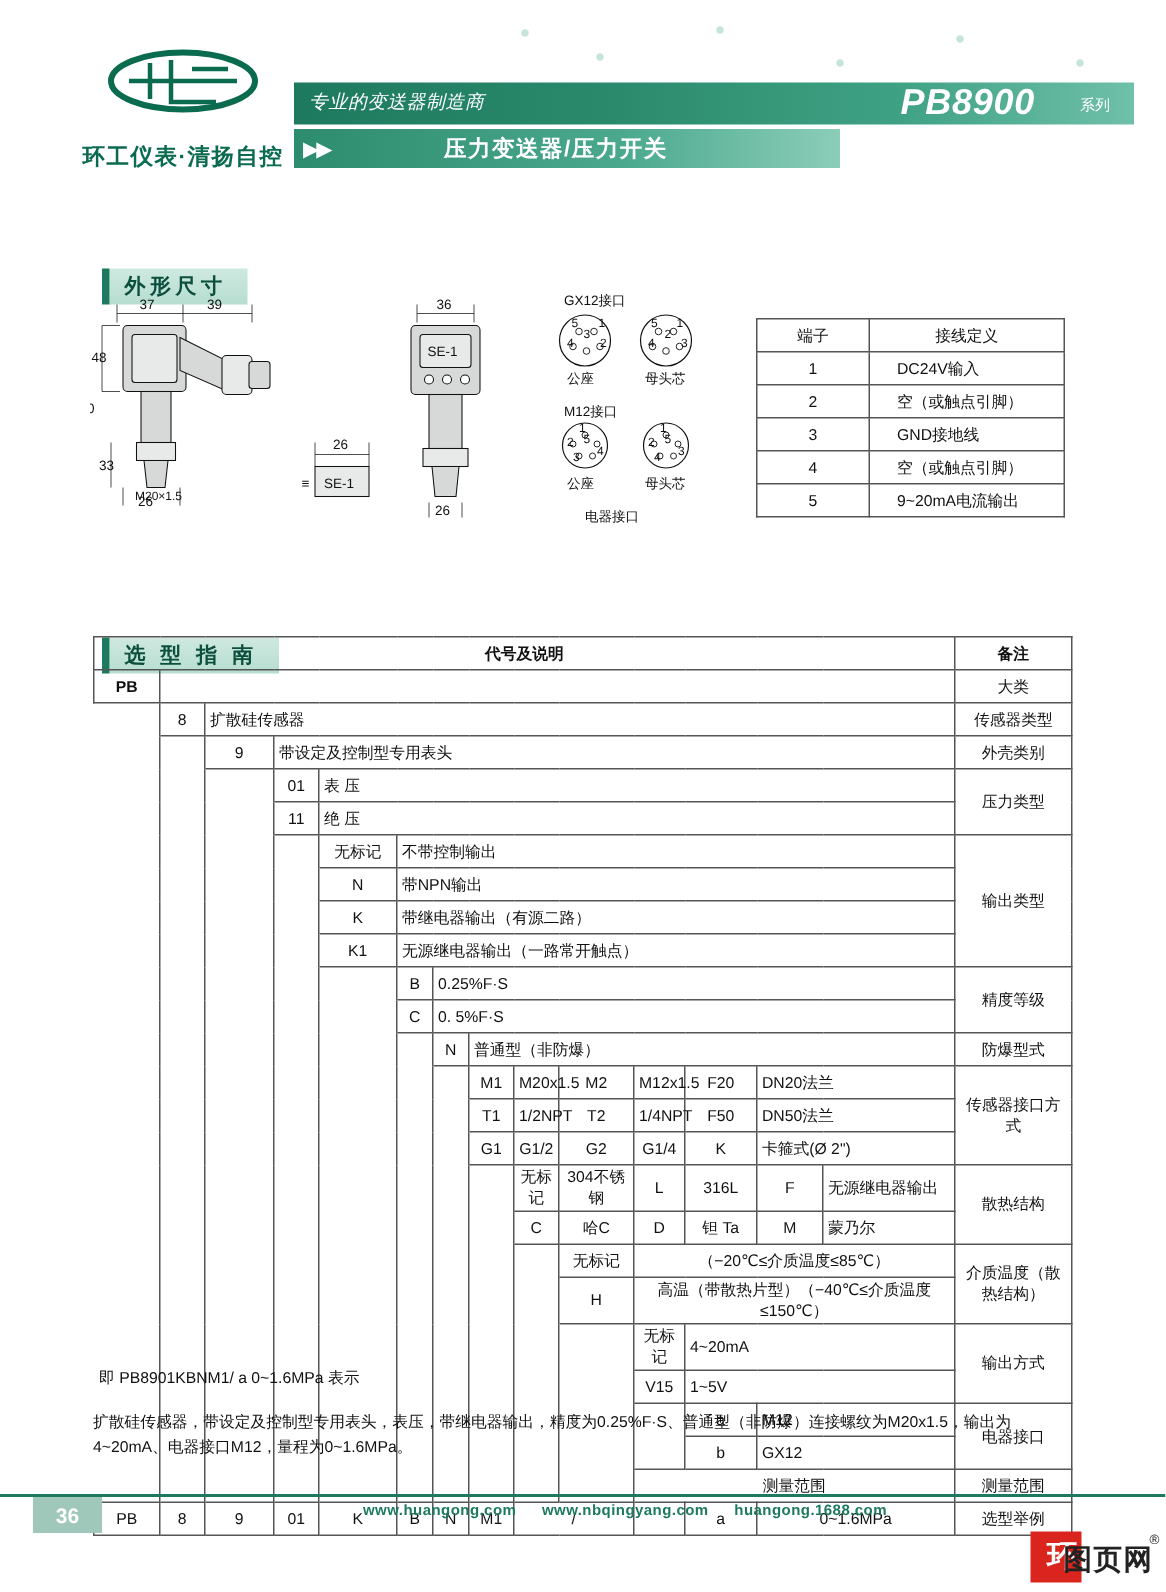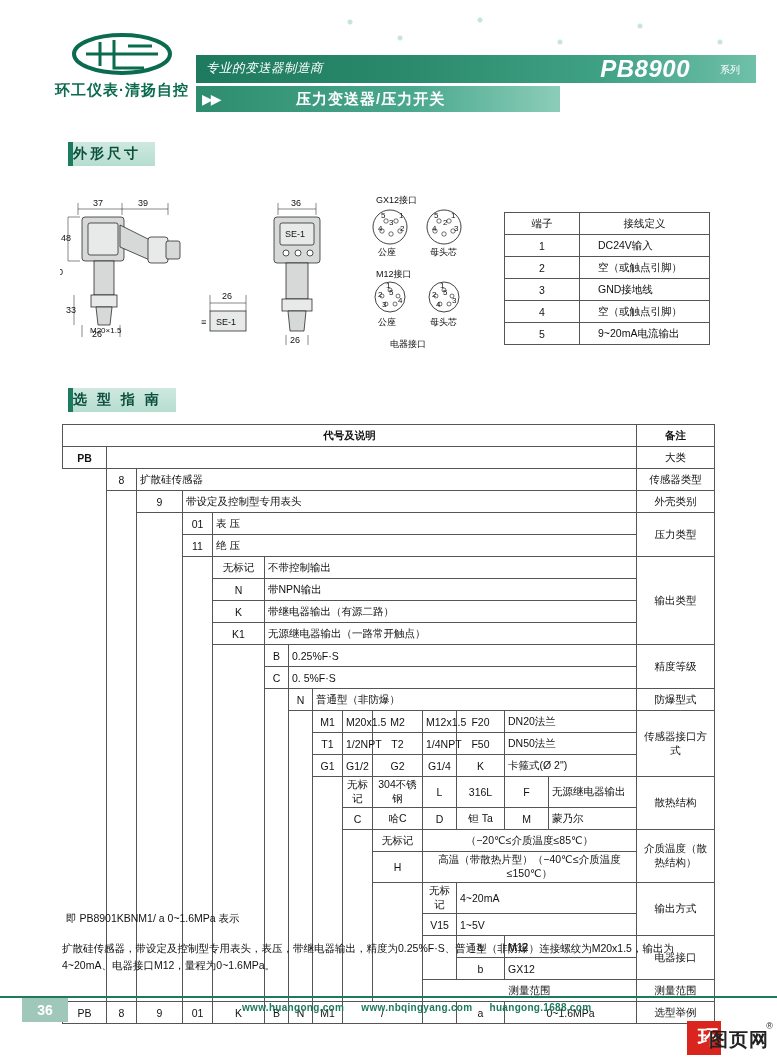--- a/index.html
+++ b/index.html
@@ -12,21 +12,21 @@
     overflow:hidden;
   }
   
   .header{position:absolute;left:0;top:0;width:777px;height:122px;}
   .logo-wrap{position:absolute;left:52px;top:32px;width:140px;height:80px;text-align:center;}
   .logo-mark{
     width:104px;height:44px;margin:0 auto;position:relative;
   }
   .logo-mark svg{display:block;}
   .logo-text{
-    font-size:15px;font-weight:bold;color:#0b6b4f;margin-top:5px;letter-spacing:1px;
+    font-size:15px;font-weight:bold;color:#0b6b4f;margin-top:19px;letter-spacing:1px;
   }
   .hdr-band{
     position:absolute;left:196px;top:55px;width:560px;height:57px;
   }
   .band-top{
     position:absolute;left:0;top:0;width:560px;height:28px;
     background:linear-gradient(90deg,#1e7a5e 0%, #2b8a6b 38%, #3fa184 72%, #6fc0a8 100%);
   }
   .band-top .slogan{
     position:absolute;left:10px;top:5px;color:#fff;font-size:12.5px;font-style:italic;letter-spacing:.5px;
@@ -57,22 +57,22 @@
       radial-gradient(circle at 310px 14px,#bfe3d6 2px,transparent 3px),
       radial-gradient(circle at 390px 30px,#bfe3d6 2px,transparent 3px),
       linear-gradient(#fff,#fff);
     opacity:.9;
   }
   
   .sec-title{
     position:absolute;
     background:linear-gradient(180deg,#cfe9e0 0%, #b6ddd0 100%);
     border-left:5px solid #1e7a5e;
-    padding:3px 14px 3px 0;
-    font-size:14px;font-weight:bold;color:#0b4f3c;letter-spacing:3px;
+    padding:3px 14px 3px 10px;
+    font-size:14px;font-weight:bold;color:#0b4f3c;letter-spacing:3px;margin-top:37px;
   }
   #sec-dim{left:68px;top:142px;}
   #sec-sel{left:68px;top:388px;}
 
   
   .draw{position:absolute;left:60px;top:185px;width:660px;height:185px;}
   .draw svg{display:block;}
 
   
   .term-table{

